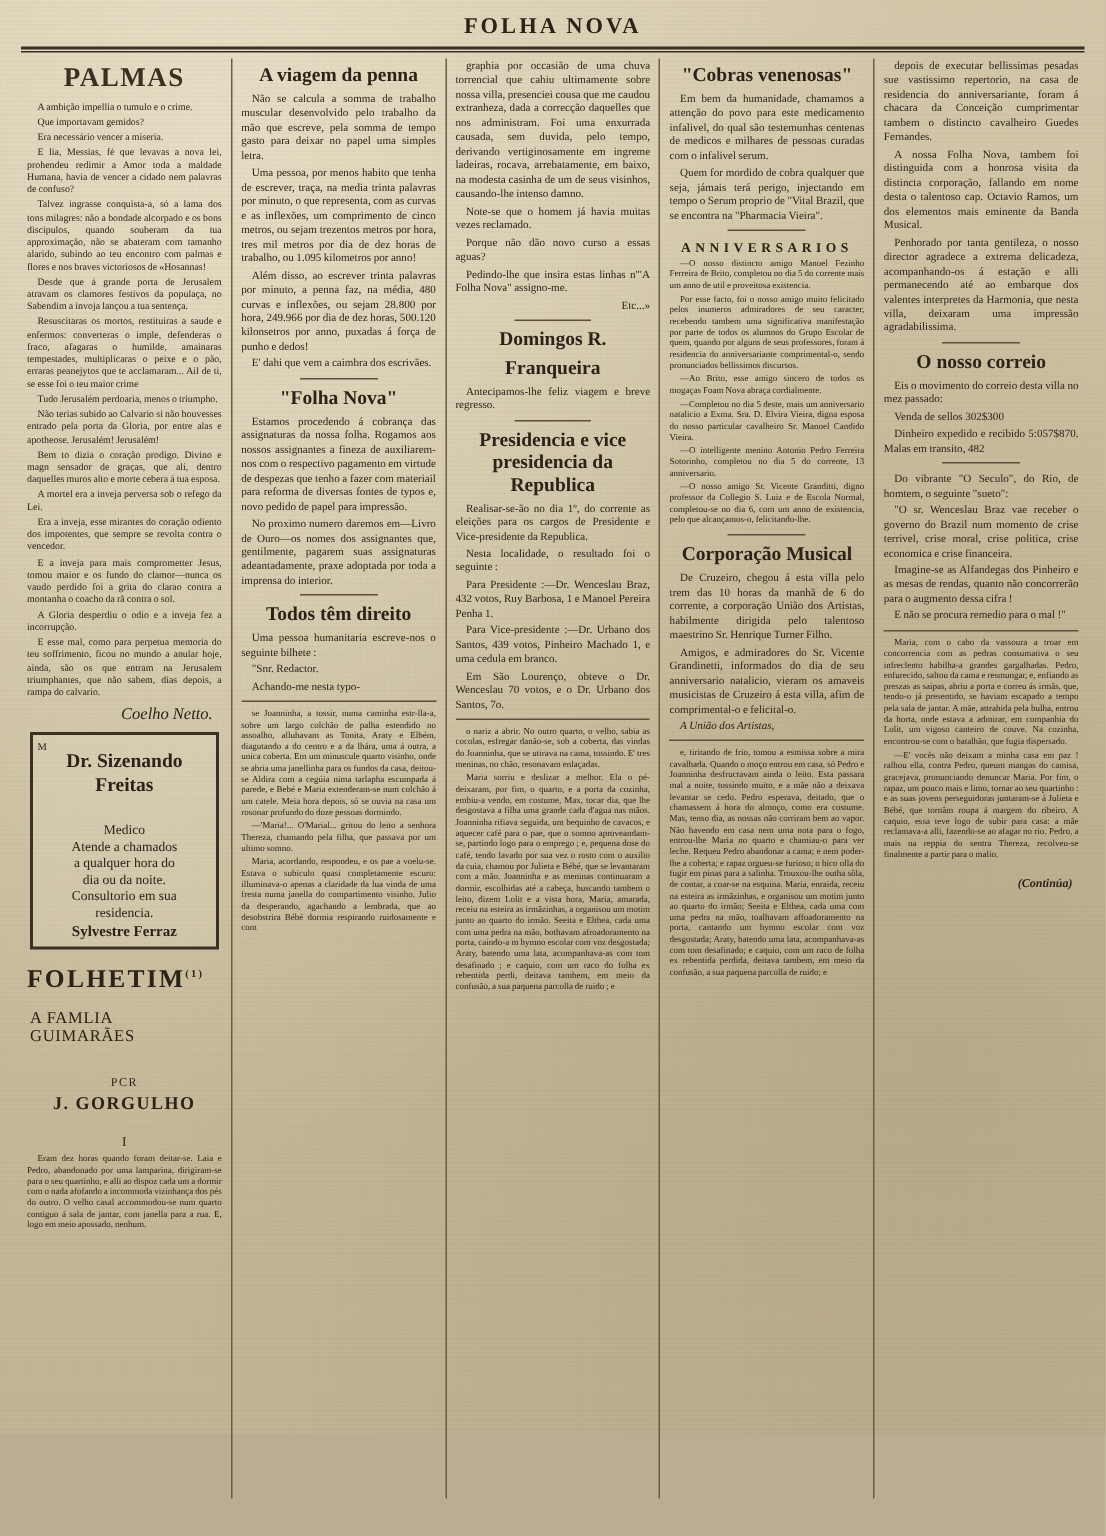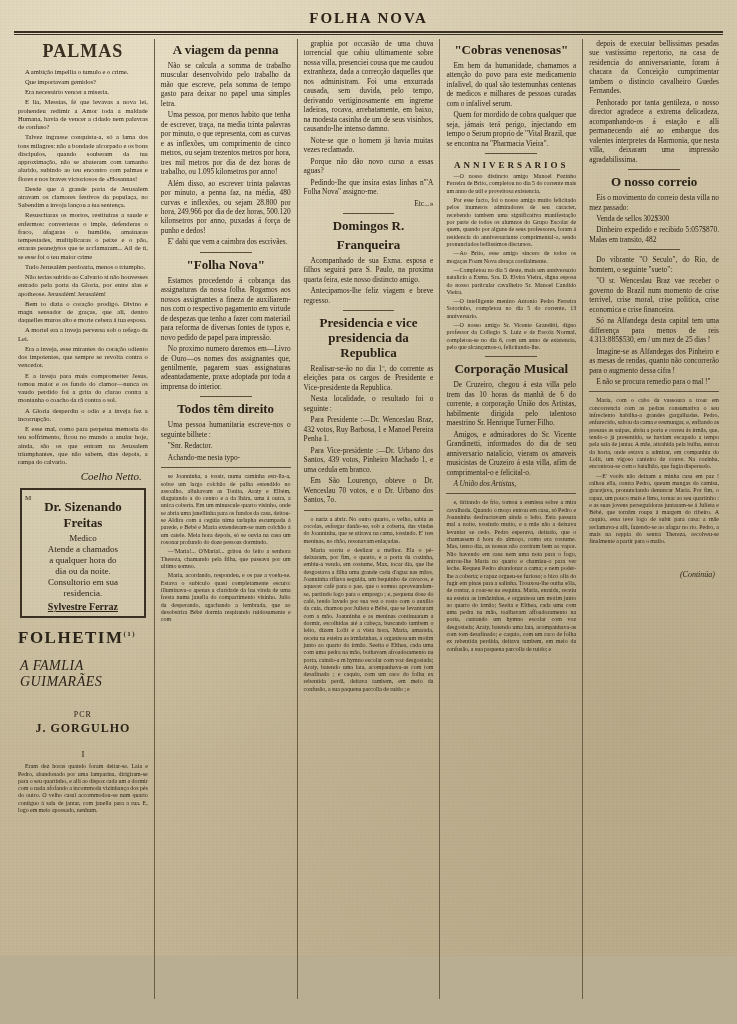--- a/index.html
+++ b/index.html
@@ -49,20 +49,21 @@
     margin: 2px 2px 1px 2px;
   }
   .rule-top2 {
     border-bottom: 1px solid #3a3024;
     margin: 0 2px 4px 2px;
   }
   .cols {
     display: flex;
     gap: 0;
     height: 960px;
+    justify-content: flex-end;
   }
   .col {
     flex: 1 1 0;
     padding: 0 6px;
     box-sizing: border-box;
     position: relative;
   }
   .col + .col {
     border-left: 1px solid #6b5c44;
   }
@@ -123,53 +124,51 @@
   .ad {
     border: 2px solid #3a3024;
     padding: 4px 3px;
     margin: 6px 2px;
     text-align: center;
     background: rgba(255,252,240,0.12);
   }
   .ad .ad-name {
     font-weight: bold;
     font-size: 13px;
-    margin-bottom: 2px;
+    margin-bottom: 17px;
     font-family: "Liberation Serif", serif;
   }
   .ad .ad-line {
     font-size: 9px;
     margin: 1px 0;
   }
   .ad .ad-sig {
     font-size: 10px;
     font-weight: bold;
     margin-top: 3px;
-    text-decoration: underline;
   }
   .ad-top-mark {
     font-size: 7px;
     text-align: left;
     margin-bottom: -3px;
   }
   .folhetim-title {
     font-weight: bold;
     font-size: 17px;
     letter-spacing: 1.5px;
     margin: 10px 0 2px 0;
   }
   .folhetim-num {
     font-size: 7px;
     vertical-align: super;
   }
   .serial-title {
-    font-size: 14px;
+    font-size: 11px;
     margin: 10px 0 20px 2px;
     letter-spacing: 0.5px;
-    font-style: italic;
   }
   .serial-by {
     font-size: 8px;
     text-align: center;
     margin: 8px 0 2px 0;
     letter-spacing: 1px;
   }
   .serial-author {
     font-size: 12px;
     font-weight: bold;
@@ -186,22 +185,23 @@
     text-align: center;
     font-weight: bold;
     font-size: 9px;
     letter-spacing: 3px;
     margin: 6px 0 3px 0;
   }
   .continua {
     text-align: right;
     font-size: 8px;
     font-style: italic;
-    margin-top: 24px;
+    margin-top: 10px;
     padding-right: 4px;
+    font-weight: bold;
   }
 </style>
 </head>
 <body>
 
 <div class="page">
   <div class="paper-grain"></div>
 
   <div class="masthead">FOLHA NOVA</div>
   <div class="rule-top"></div>
@@ -277,21 +277,20 @@
     <div class="col">
       <p class="body">graphia por occasião de uma chuva torrencial que cahiu ultimamente sobre nossa villa, presenciei cousa que me caudou extranheza, dada a correcção daquelles que nos administram. Foi uma enxurrada causada, sem duvida, pelo tempo, derivando vertiginosamente em ingreme ladeiras, rocava, arrebatamente, em baixo, na modesta casinha de um de seus visinhos, causando-lhe intenso damno.</p>
       <p class="body">Note-se que o homem já havia muitas vezes reclamado.</p>
       <p class="body">Porque não dão novo curso a essas aguas?</p>
       <p class="body">Pedindo-lhe que insira estas linhas n'"A Folha Nova" assigno-me.</p>
       <p class="body" style="text-align:right">Etc...»</p>
 
       <div class="divider-short"></div>
       <div class="headline mid">Domingos R.</div>
       <div class="headline mid">Franqueira</div>
-      <p class="body">Acompanhado de sua Exma. esposa e filhos seguirá para S. Paulo, na proxima quarta feira, este nosso distincto amigo.</p>
       <p class="body">Antecipamos-lhe feliz viagem e breve regresso.</p>
 
       <div class="divider-short"></div>
       <div class="headline mid">Presidencia e vice presidencia da Republica</div>
       <p class="body">Realisar-se-ão no dia 1º, do corrente as eleições para os cargos de Presidente e Vice-presidente da Republica.</p>
       <p class="body">Nesta localidade, o resultado foi o seguinte :</p>
       <p class="body">Para Presidente :—Dr. Wenceslau Braz, 432 votos, Ruy Barbosa, 1 e Manoel Pereira Penha 1.</p>
       <p class="body">Para Vice-presidente :—Dr. Urbano dos Santos, 439 votos, Pinheiro Machado 1, e uma cedula em branco.</p>
       <p class="body">Em São Lourenço, obteve o Dr. Wenceslau 70 votos, e o Dr. Urbano dos Santos, 7o.</p>
 
@@ -319,32 +318,32 @@
       <p class="body">De Cruzeiro, chegou á esta villa pelo trem das 10 horas da manhã de 6 do corrente, a corporação União dos Artistas, habilmente dirigida pelo talentoso maestrino Sr. Henrique Turner Filho.</p>
       <p class="body">Amigos, e admiradores do Sr. Vicente Grandinetti, informados do dia de seu anniversario natalicio, vieram os amaveis musicistas de Cruzeiro á esta villa, afim de comprimental-o e felicital-o.</p>
       <p class="body center" style="font-style:italic">A União dos Artistas,</p>
 
       <div class="divider-full"></div>
       <p class="body tiny">e, tiritando de frio, tomou a esmissa sobre a mira cavalhada. Quando o moço entrou em casa, só Pedro e Joanninha desfructavam ainda o leito. Esta passara mal a noite, tossindo muito, e a mãe não a deixava levantar se cedo. Pedro esperava, deitado, que o chamassem á hora do almoço, como era costume. Mas, tenso dia, as nossas não corriram bem ao vapor. Não havendo em casa nem uma nota para o fogo, entrou-lhe Maria no quarto e chamiau-o para ver leche. Requeu Pedro abandonar a cama; e nem poder-lhe a coberta; e rapaz orgueu-se furioso; o bico olla do fugir em pinas para a salinha. Trouxou-lhe outha sôla, de contar, a coar-se na esquina. Maria, enraida, receiu na esteira as irmãzinhas, e organisou um motim junto ao quarto do irmão; Seeita e Elthea, cada uma com uma pedra na mão, toalhavam affoadoramento na porta, cantando um hymno escolar com voz desgostada; Araty, batendo uma lata, acompanhava-as com tom desafinado; e caquio, com um raco de folha ex rebentida perdida, deitava tambem, em meio da confusão, a sua paquena parcolla de ruido; e</p>
     </div>
 
     <div class="col">
       <p class="body">depois de executar bellissimas pesadas sue vastissimo repertorio, na casa de residencia do anniversariante, foram á chacara da Conceição cumprimentar tambem o distincto cavalheiro Guedes Fernandes.</p>
+      <p class="body">A nossa Folha Nova, tambem foi distinguida com a honrosa visita da distincta corporação, fallando em nome desta o talentoso cap. Octavio Ramos, um dos elementos mais eminente da Banda Musical.</p>
       <p class="body">Penhorado por tanta gentileza, o nosso director agradece a extrema delicadeza, acompanhando-os á estação e alli permanecendo até ao embarque dos valentes interpretes da Harmonia, que nesta villa, deixaram uma impressão agradabilissima.</p>
 
       <div class="divider-short"></div>
       <div class="headline mid">O nosso correio</div>
       <p class="body">Eis o movimento do correio desta villa no mez passado:</p>
       <p class="body">Venda de sellos 302$300</p>
       <p class="body">Dinheiro expedido e recibido 5:057$870. Malas em transito, 482</p>
 
       <div class="divider-short"></div>
       <p class="body">Do vibrante "O Seculo", do Rio, de homtem, o seguinte "sueto":</p>
       <p class="body">"O sr. Wenceslau Braz vae receber o governo do Brazil num momento de crise terrivel, crise moral, crise politica, crise economica e crise financeira.</p>
-      <p class="body">Só na Alfandega desta capital tem uma differença para menos de reis 4.313:885$530, em / um mez de 25 dias !</p>
       <p class="body">Imagine-se as Alfandegas dos Pinheiro e as mesas de rendas, quanto não concorrerão para o augmento dessa cifra !</p>
       <p class="body">E não se procura remedio para o mal !"</p>
 
       <div class="divider-full"></div>
       <p class="body tiny">Maria, com o cabo da vassoura a troar em concorrencia com as pedras consumativa o seu infreclento habilha-a grandes gargalhadas. Pedro, enfurecido, saltou da cama e resmungar, e, enfiando as preszas as saipas, abriu a porta e correu ás irmãs, que, tendo-o já presentido, se haviam escapado a tempo pela sala de jantar. A mãe, attrahida pela bulha, entrou da horta, onde estava a admirar, em companhia do Lolit, um vigoso canteiro de couve. Na cozinha, encontrou-se com o batalhão, que fugia dispersado.</p>
       <p class="body tiny">—E' vocês não deixam a minha casa em paz ! ralhou ella, contra Pedro, queum mangas do camisa, gracejava, pronunciando denuncar Maria. Por fim, o rapaz, um pouco mais e limo, tornar ao seu quartinho : e as suas jovens perseguidoras juntaram-se á Julieta e Bébé, que tornâm roupa á margem do ribeiro. A caquio, essa teve logo de subir para casa: a mãe reclamava-a alli, fazendo-se ao afagar no rio. Pedro, a mais na reppia do sentra Thereza, recolveu-se finalmente a partir para o malio.</p>
       <div class="continua">(Continúa)</div>
     </div>
 
   </div>

